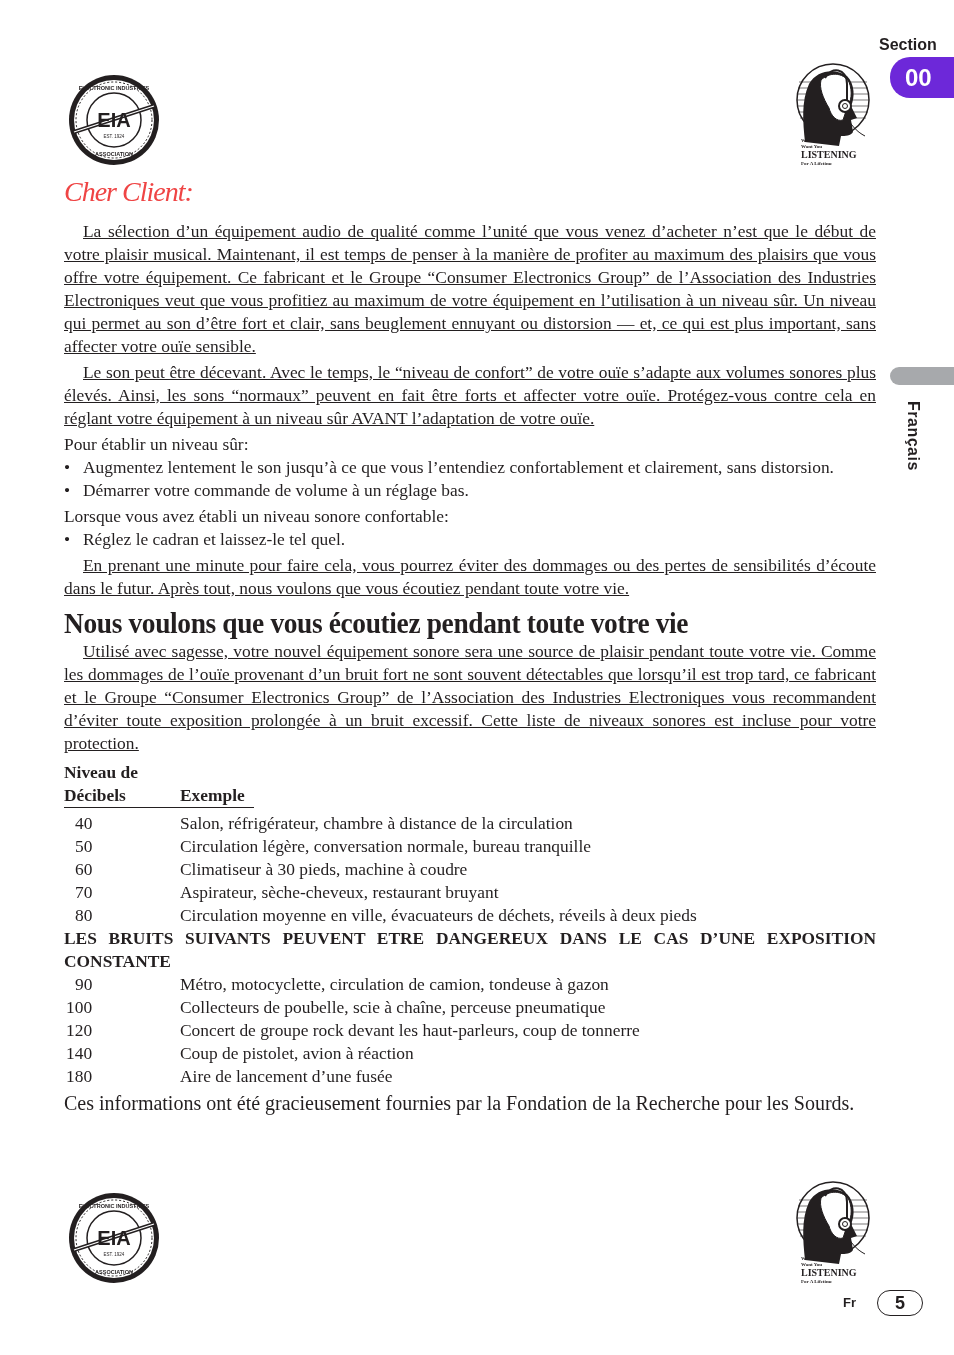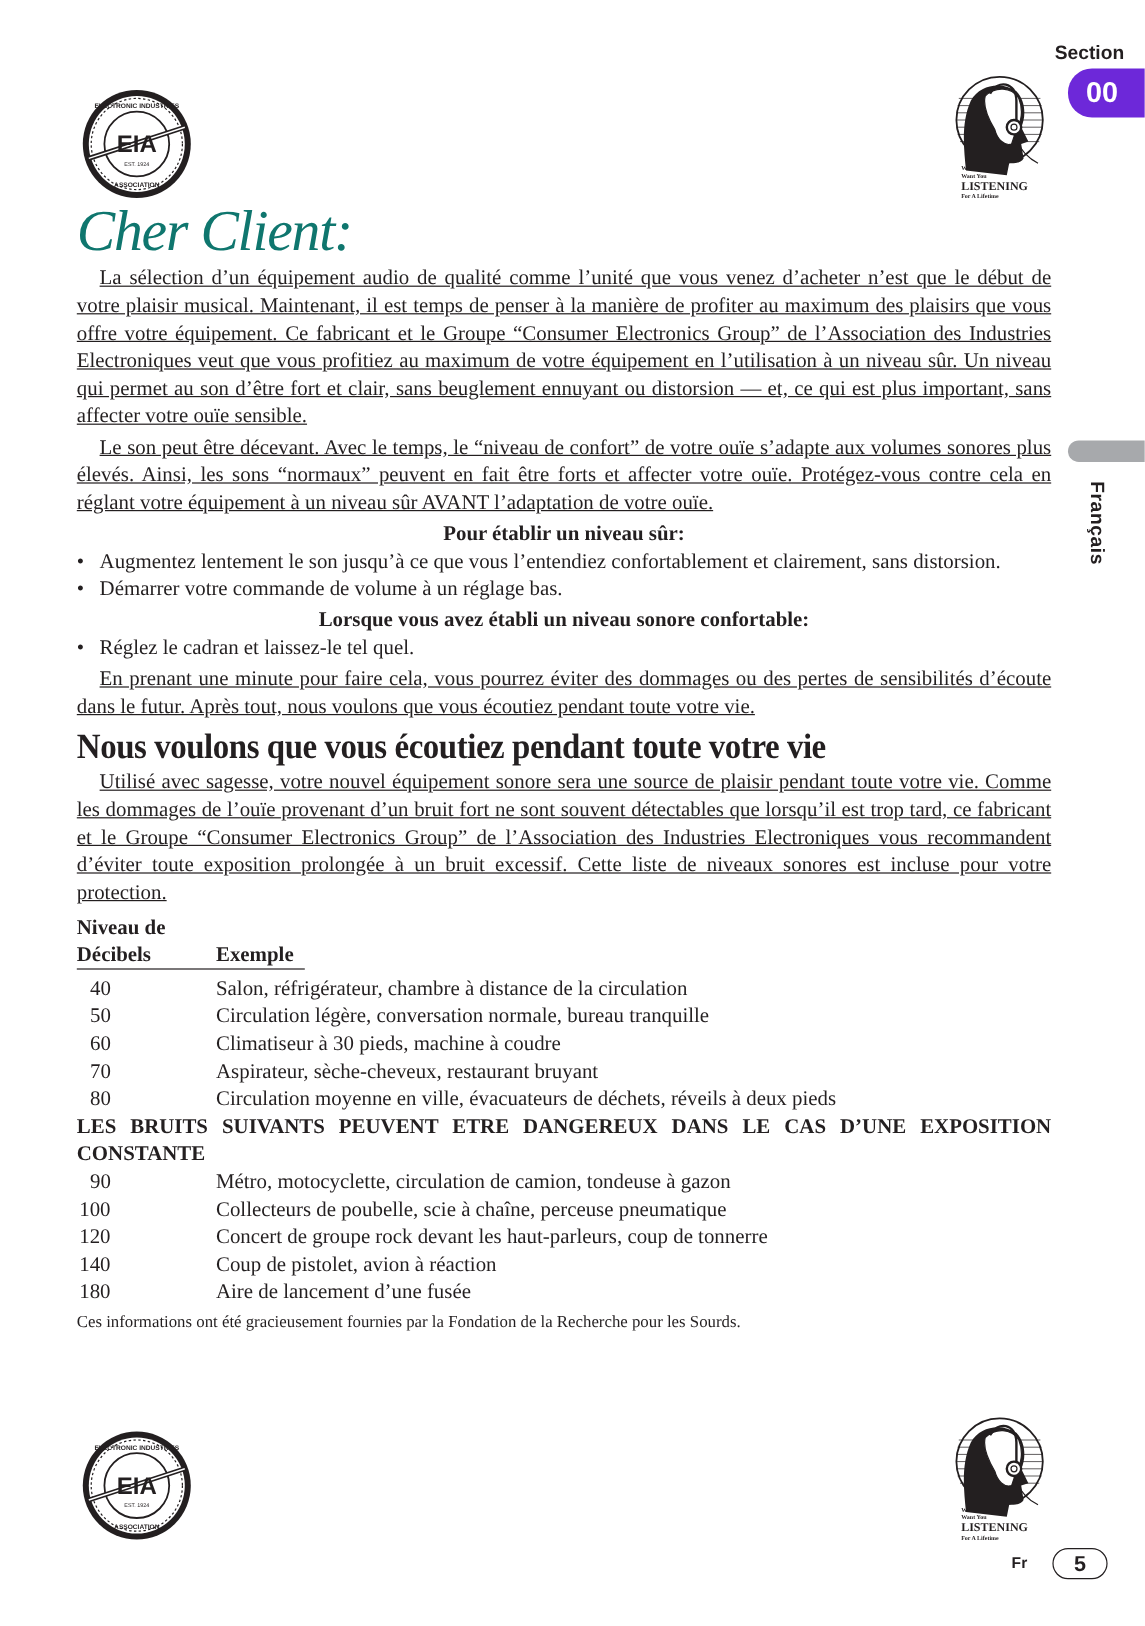--- a/index.html
+++ b/index.html
@@ -20,41 +20,41 @@
                 font-family: "Liberation Sans", "DejaVu Sans", sans-serif; font-weight: bold;
                 font-size: 16px; color: #231f20; }
   .lang-label span { display: block; transform: rotate(90deg); transform-origin: left top;
                      position: absolute; left: 24px; top: 6px; white-space: nowrap; letter-spacing: 0.5px; }
 
   
   .eia { width: 96px; height: 96px; }
   .listen { width: 80px; height: 110px; }
 
   
-  .title { left: 64px; top: 165px; font-family: "Liberation Serif", "DejaVu Serif", serif;
-           font-style: italic; font-size: 48px; letter-spacing: -1px; color: #0f766e; }
+  .title { left: 64px; top: 176px; font-family: "Liberation Serif", "DejaVu Serif", serif;
+           font-style: italic; font-size: 28px; letter-spacing: -1px; color: #ef4444; }
   .content { left: 64px; top: 220px; width: 812px; font-size: 17.4px; line-height: 23px; }
   .content p { margin: 0; text-align: justify; text-indent: 19px; text-decoration: underline; }
   .content p.gap { margin-top: 3px; }
-  .content .bold-line { font-weight: bold; text-indent: 0; margin-top: 3px; text-align: center; }
+  .content .bold-line { font-weight: normal; text-indent: 0; margin-top: 3px; }
   .content ul { list-style: none; margin: 0; padding: 0; }
   .content li { position: relative; padding-left: 19px; text-align: justify; }
   .content li::before { content: "\2022"; position: absolute; left: 0; top: 0; }
   .h2 { font-size: 29.5px; font-weight: bold; line-height: 34px; margin: 6px 0 0 0;
         letter-spacing: -0.4px; transform: scaleX(0.93); transform-origin: left; white-space: nowrap; }
 
   
   .db-head { margin-top: 6px; font-weight: bold; display: grid; grid-template-columns: 116px auto;
              width: 190px; border-bottom: 1.3px solid #231f20; }
   .db-head div { line-height: 23px; }
   .db-row { display: grid; grid-template-columns: 116px auto; line-height: 23px; }
   .db-row .lvl { padding-left: 11px; }
   .db-row.wide .lvl { padding-left: 2px; }
   .warn { font-weight: bold; text-align: justify; line-height: 23px; }
-  .footnote { font-size: 14px; margin-top: 4px; line-height: 22px; }
+  .footnote { font-size: 20px; margin-top: 4px; line-height: 22px; }
 
   
   .page-fr { left: 843px; top: 1295px; font-family: "Liberation Sans", "DejaVu Sans", sans-serif;
              font-weight: bold; font-size: 13px; }
   .page-num { left: 877px; top: 1290px; width: 44px; height: 24px; border: 1.4px solid #231f20;
               border-radius: 13px; text-align: center; line-height: 24px;
               font-family: "Liberation Sans", "DejaVu Sans", sans-serif; font-weight: bold; font-size: 18px; }
 </style>
 </head>
 <body>

